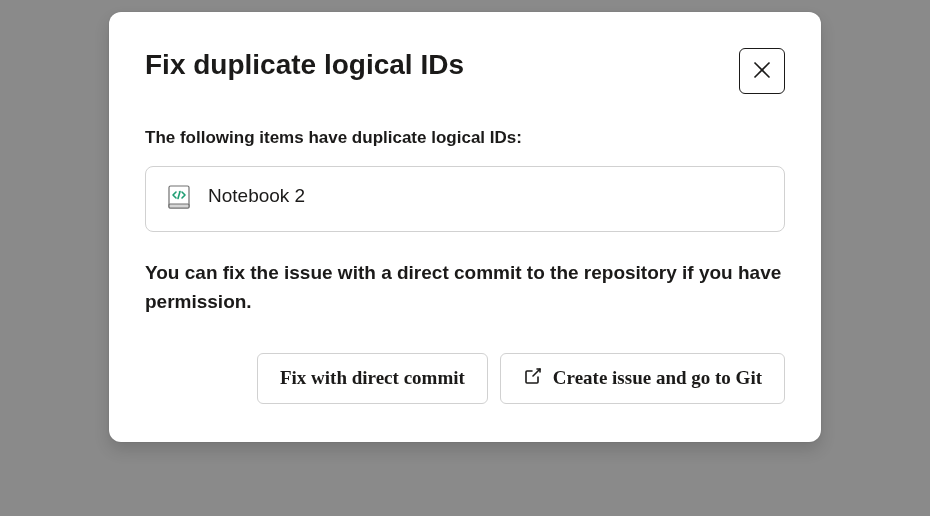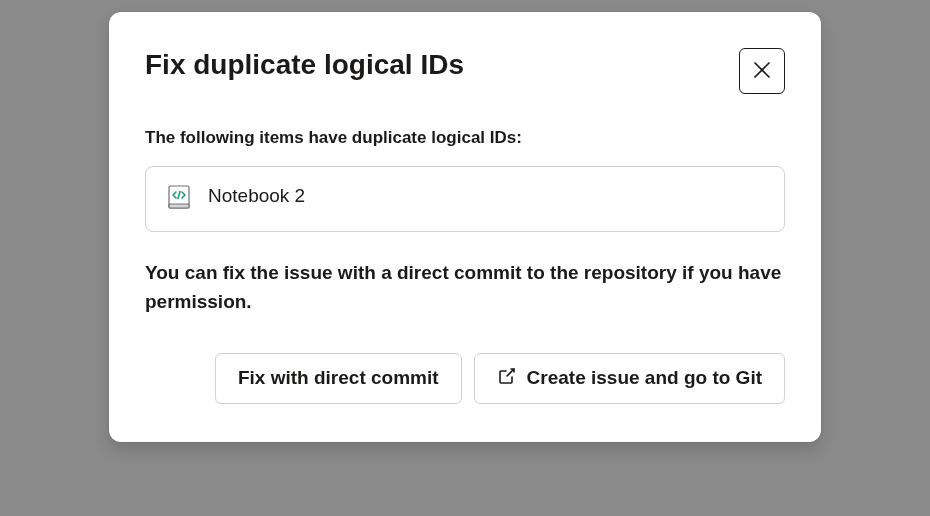--- a/index.html
+++ b/index.html
@@ -102,21 +102,21 @@
       background: #ffffff;
       border-radius: 6px;
       padding: 12px 22px;
       font-size: 19px;
       font-weight: 600;
       color: #1b1a19;
       cursor: pointer;
       display: inline-flex;
       align-items: center;
       gap: 10px;
-      font-family: Liberation Sans, sans-serif;
+      font-family: Liberation Serif, serif;
     }
     .btn svg {
       width: 20px;
       height: 20px;
     }
   </style>
 </head>
 <body>
 
 <div class="dialog">

